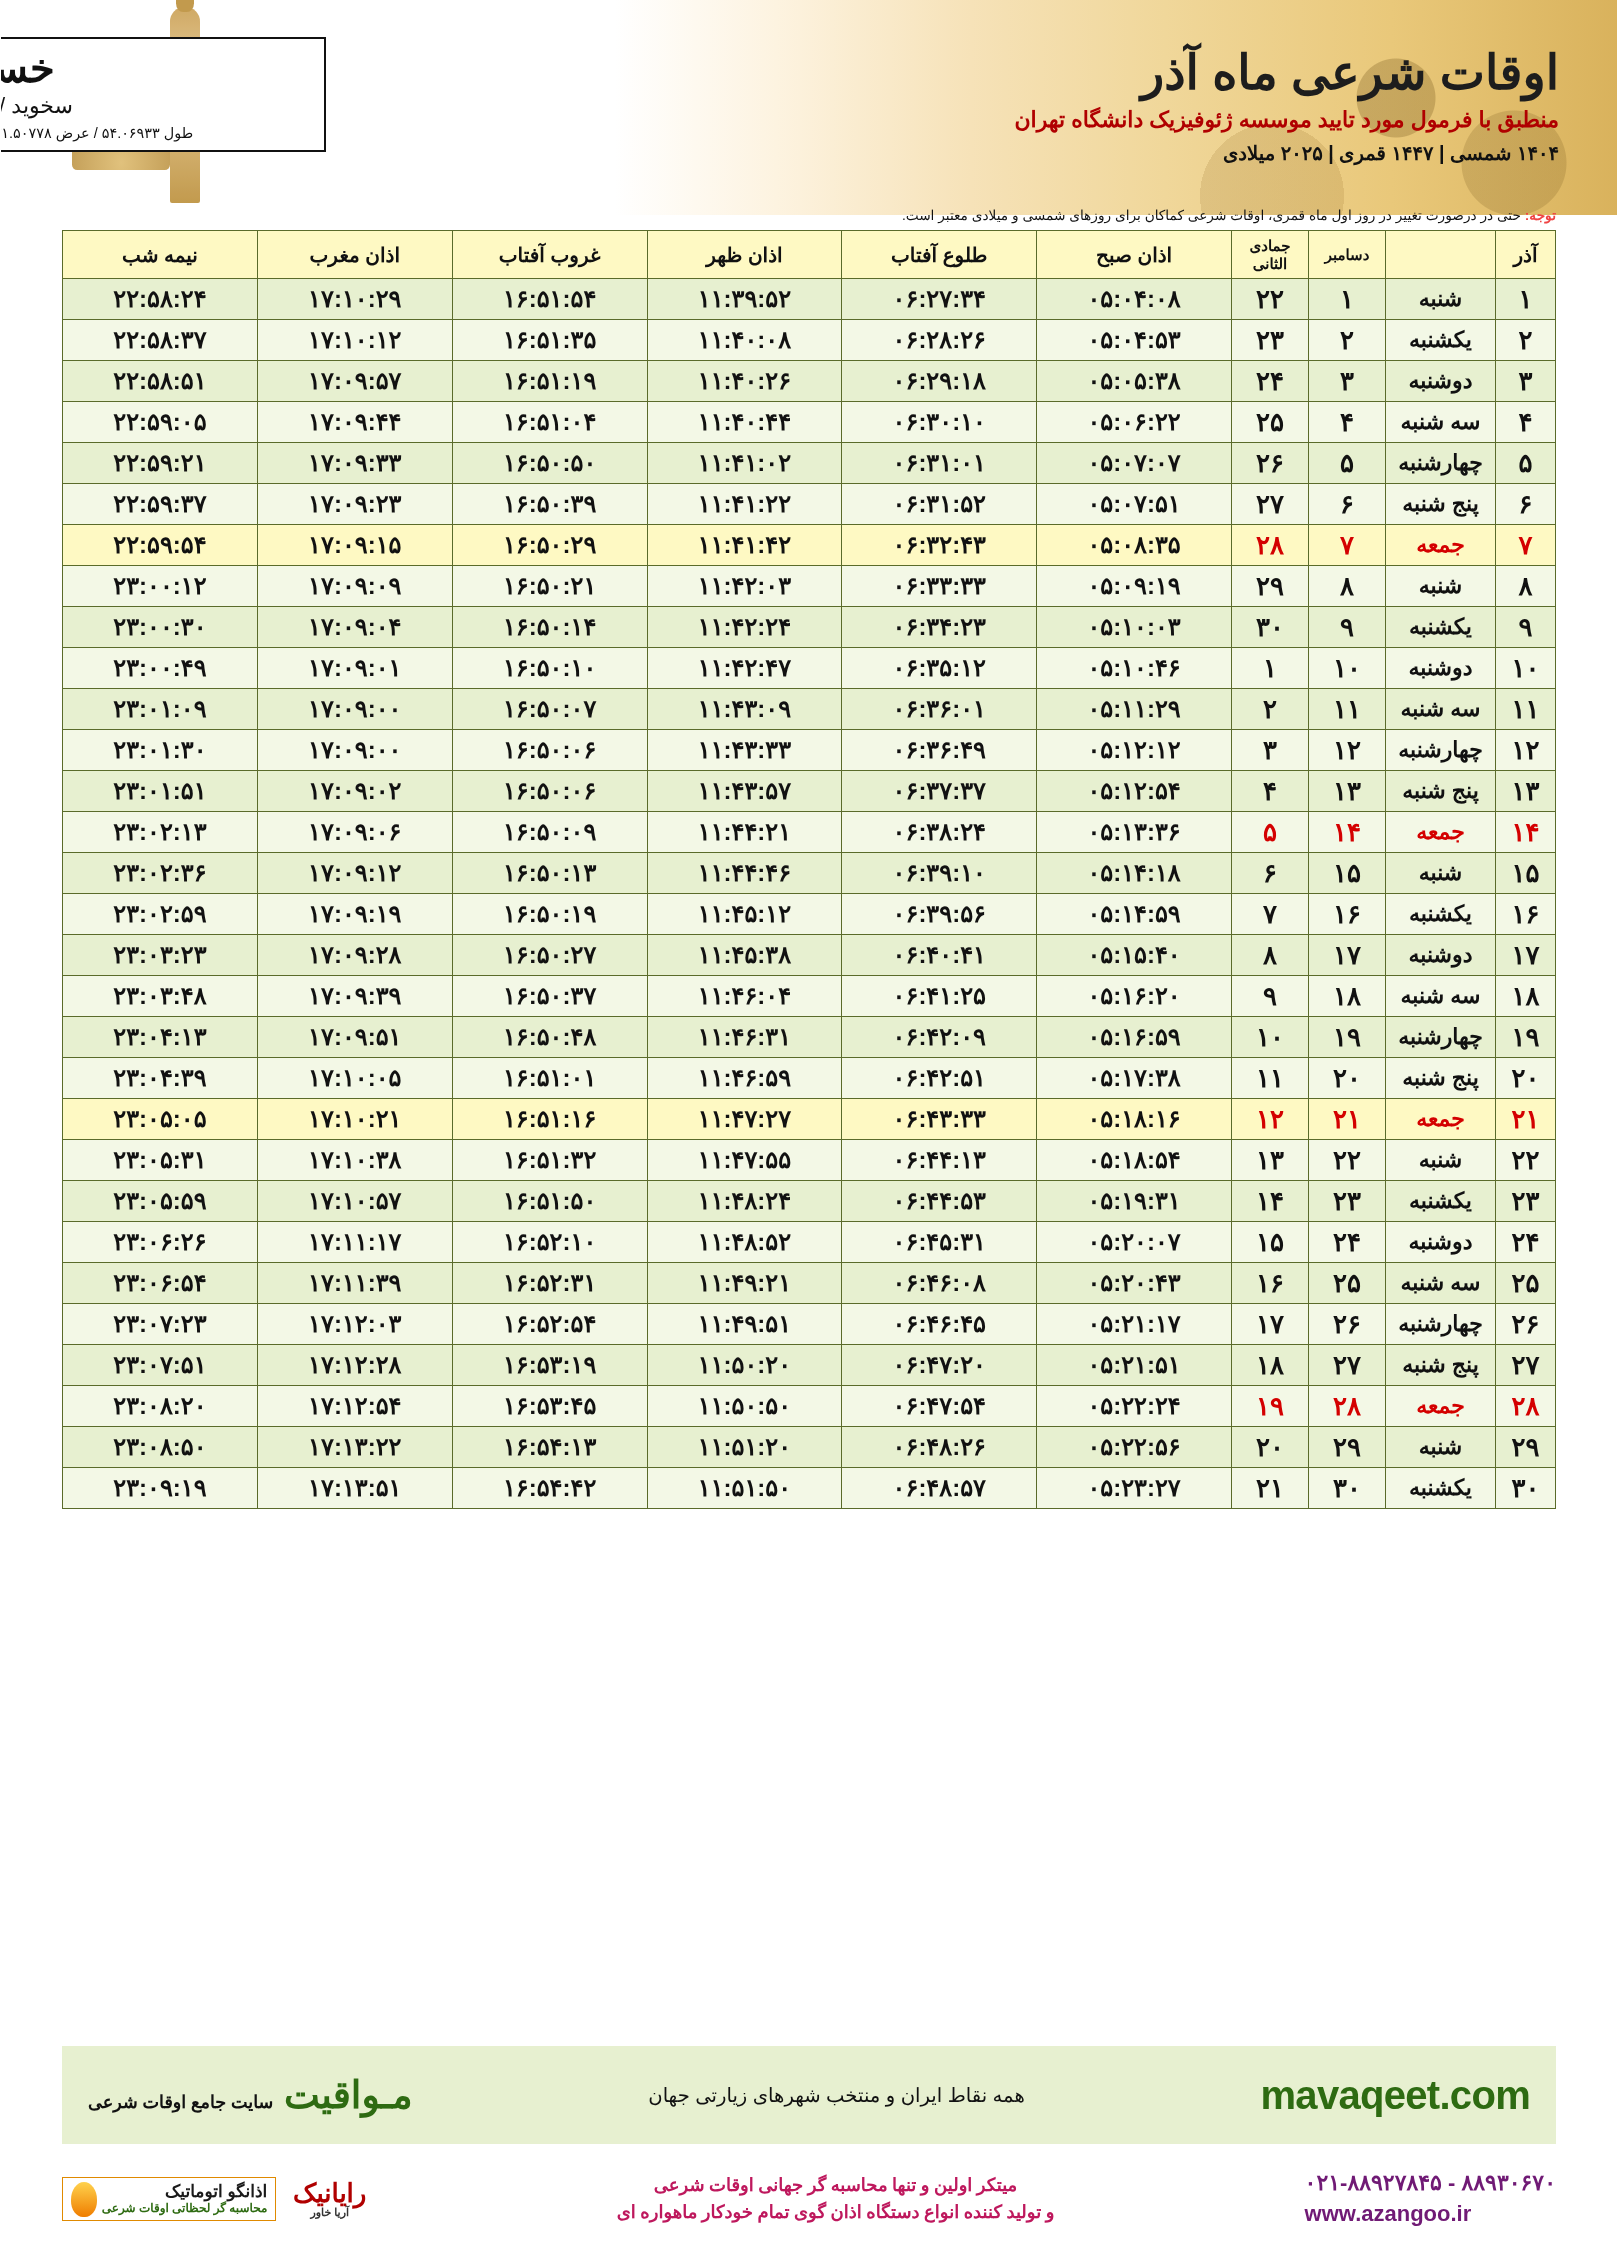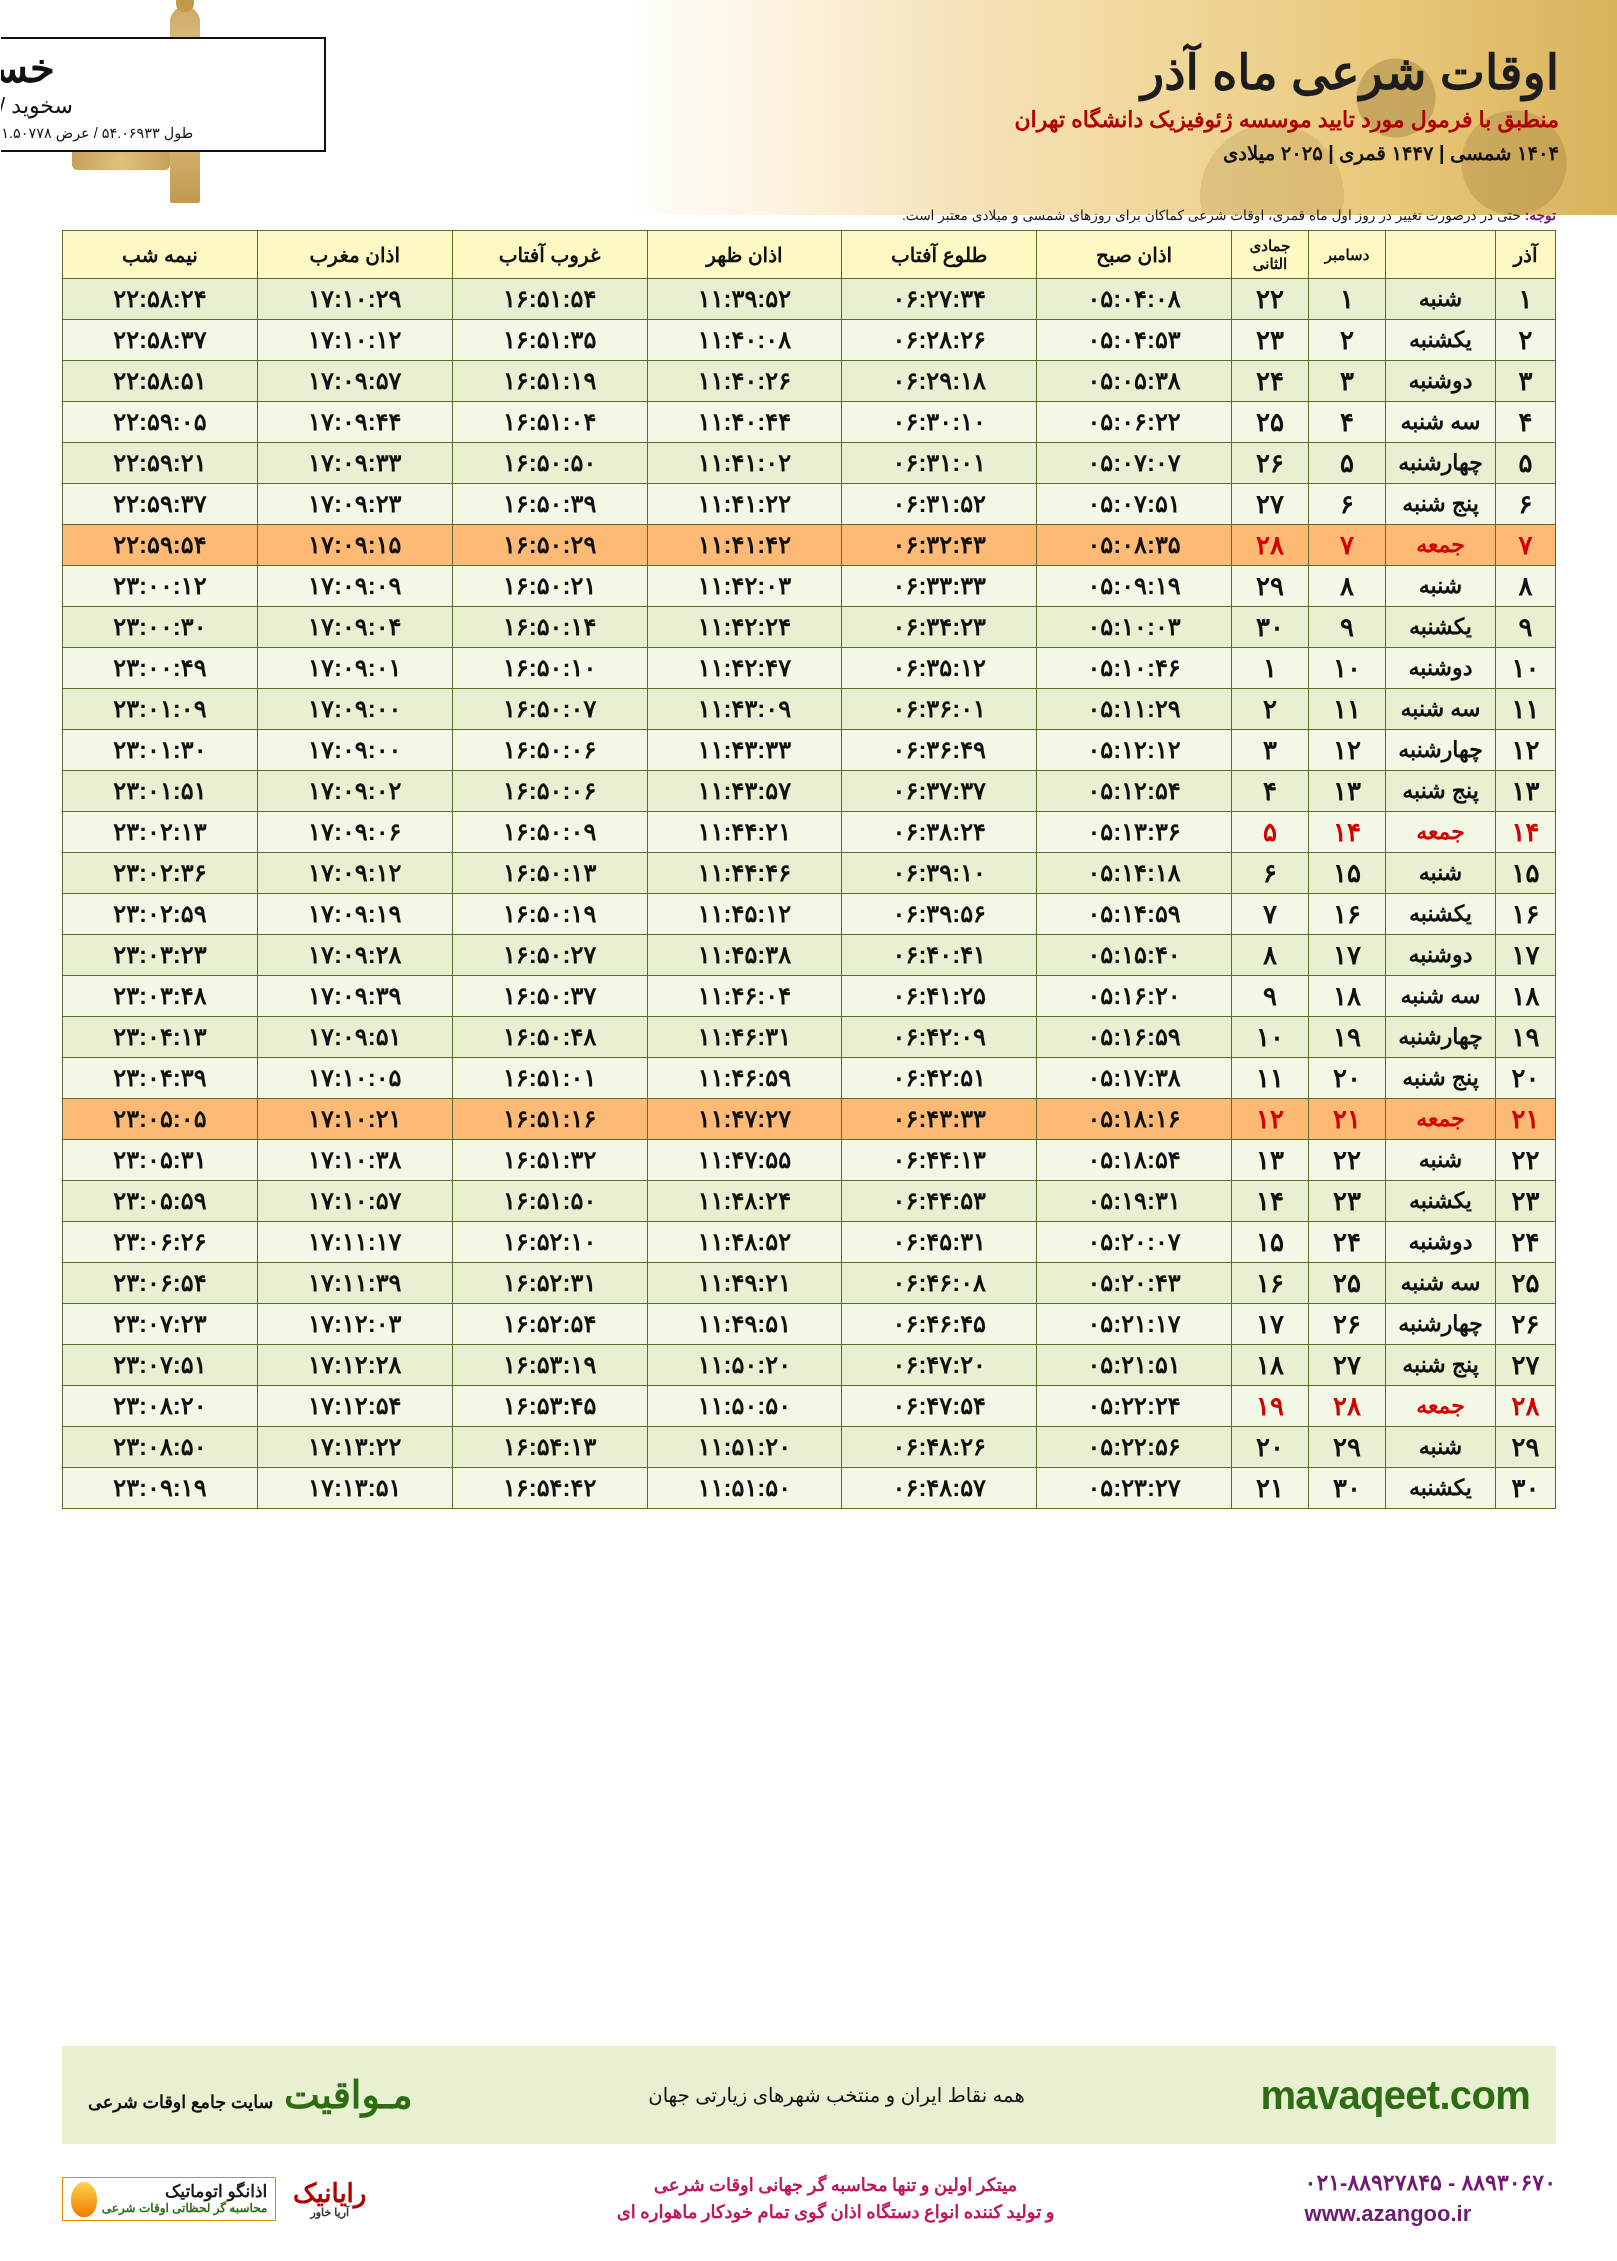--- a/index.html
+++ b/index.html
@@ -70,21 +70,21 @@
     box-sizing:border-box;
   }
   .city-name{font-size:40px; font-weight:bold; line-height:1.05;}
   .city-path{font-size:22px; margin-top:3.9px;}
   .city-coords{font-size:14.4px; margin-top:6.5px; direction:rtl;}
   
   .note{
     position:absolute; top:207px; right:62px;
     font-size:13.7px; color:#111; text-align:right; white-space:nowrap;
   }
-  .note b{color:#701a75;}
+  .note b{color:#ef4444;}
   
   .tbl-wrap{
     position:absolute; top:230px; left:62px; right:62px;
   }
   table{
     border-collapse:collapse;
     width:100%;
     table-layout:fixed;
     font-size:22px;
   }
@@ -106,21 +106,21 @@
   .col-day{width:60px;}
   .col-wd{width:110px;}
   .col-greg2{width:77px;}
   .col-greg1{width:77px;}
   .col-t{width:auto;}
   tbody tr:nth-child(odd) td{background:#e7f0d0;}
   tbody tr:nth-child(even) td{background:#f3f8e6;}
   td.num{font-size:26px;}
   td.time{font-size:24px; letter-spacing:0.7px;}
   .fri{color:#d40000 !important;}
-  tbody tr.friday td{background:#fdba74;}
+  tbody tr.friday td{background:#fef9c3;}
   tbody tr.friday:nth-child(even) td{background:#f3f8e6;}
   
   thead th:not(:first-child):not(:last-child):after{
     content:""; position:absolute; left:-1.3px; top:0; bottom:0; width:0;
   }
   
   .footer{
     position:absolute; left:0; right:0; bottom:0; height:215px;
   }
   .f-green{

